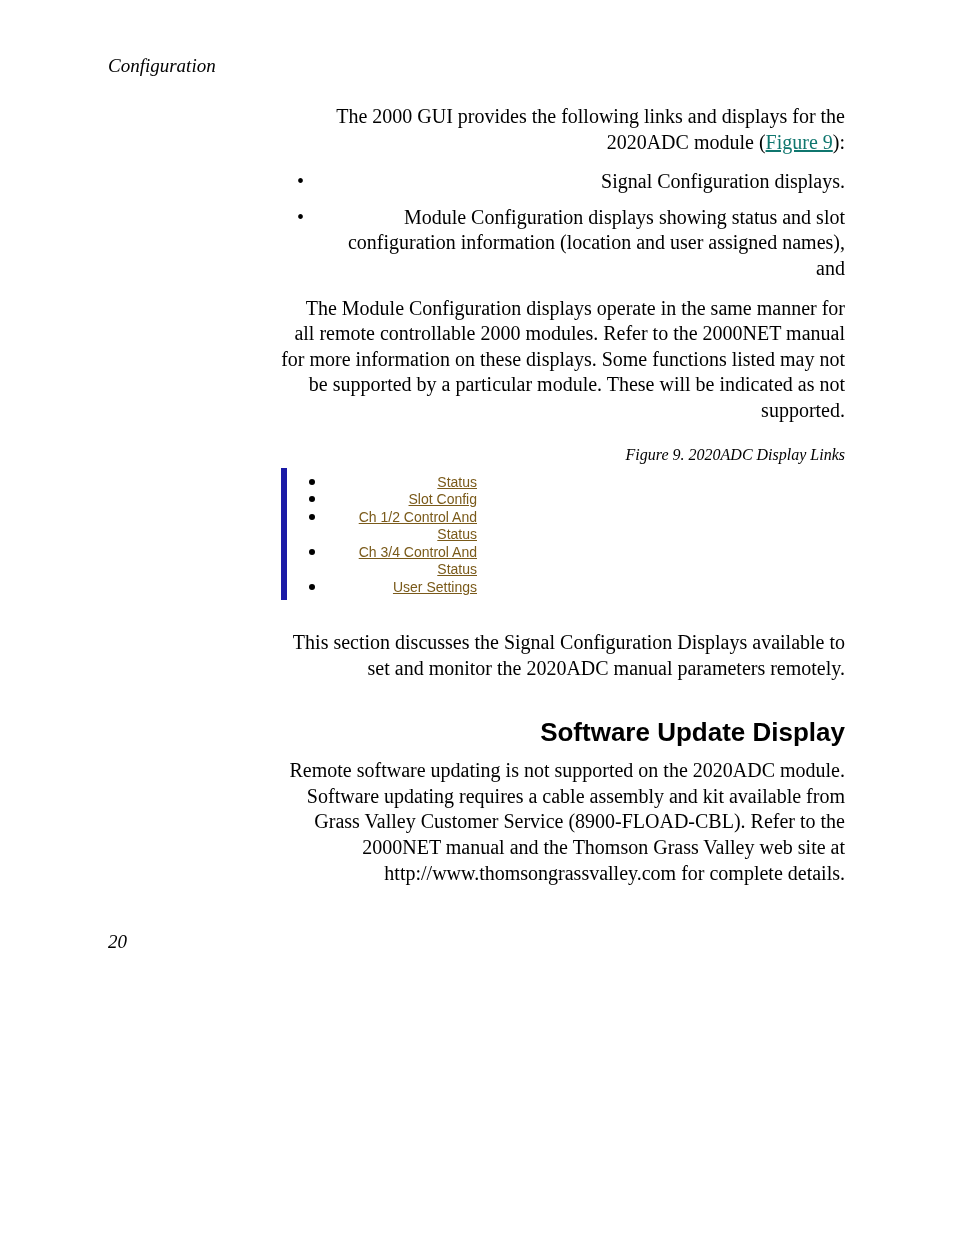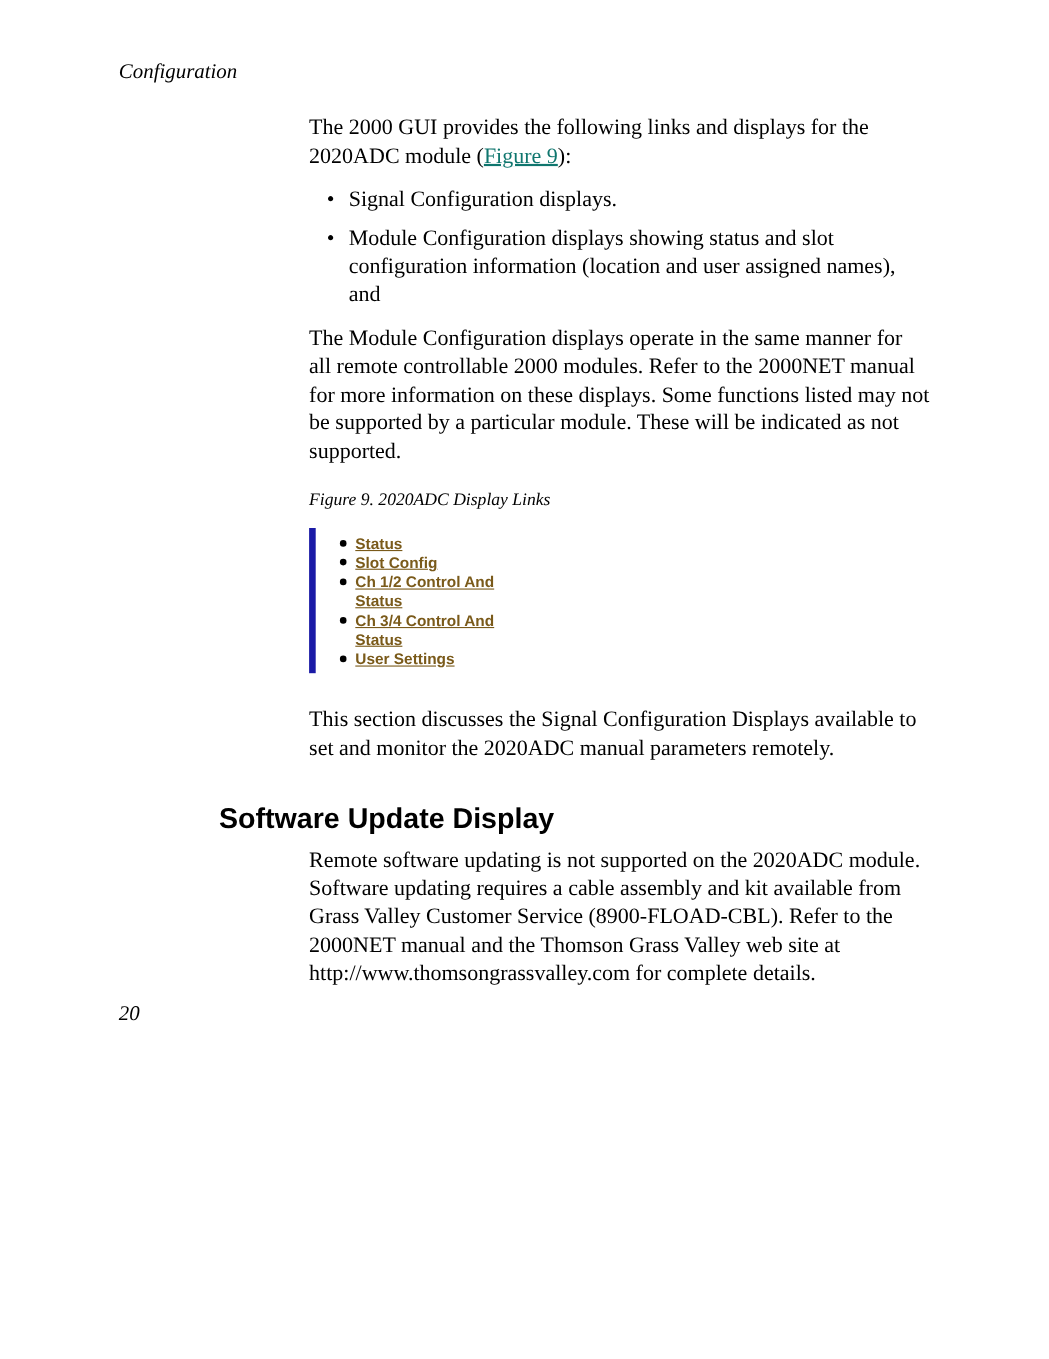--- a/index.html
+++ b/index.html
@@ -10,20 +10,21 @@
     height: 1235px;
     background: #fff;
     font-family: "Palatino Linotype", "Book Antiqua", Palatino, Georgia, serif;
     color: #000;
   }
   .page {
     position: relative;
     width: 954px;
     height: 1001px;
     box-sizing: border-box;
+    text-align: right;
   }
   .running-head {
     position: absolute;
     top: 55px;
     left: 108px;
     font-style: italic;
     font-size: 19px;
   }
   .content {
     position: absolute;
@@ -61,21 +62,21 @@
     content: "•";
     position: absolute;
     left: -4px;
     top: 0;
     font-size: 20px;
   }
   .link { color: #0f766e; text-decoration: underline; }
   .figcap {
     font-style: italic;
     font-size: 16px;
-    margin: 22px 0 16px 0;
+    margin: 22px 0 4px 0;
   }
   .fig {
     width: 200px;
     border-left: 6px solid #1a1aa6;
     background: #fff;
     padding: 6px 4px 4px 22px;
     box-sizing: border-box;
     position: relative;
   }
   .fig ul {
@@ -83,42 +84,41 @@
     padding: 0;
     list-style: none;
   }
   .fig li {
     font-family: Tahoma, Verdana, Geneva, sans-serif;
     font-size: 14px;
     line-height: 1.25;
     color: #7a5a1a;
     padding-left: 14px;
     position: relative;
-    font-weight: bold;
   }
   .fig li::before {
     content: "";
     position: absolute;
     left: 0;
     top: 5px;
     width: 6px;
     height: 6px;
     background: #000;
     border-radius: 50%;
   }
   .fig li.cont::before { display: none; }
   .fig a {
     color: #7a5a1a;
     text-decoration: underline;
   }
   .sec-gap-top { height: 30px; }
   .sec-gap-mid { height: 22px; }
   .footer {
     position: absolute;
-    bottom: 68px;
+    bottom: 48px;
     left: 108px;
     right: 108px;
     display: flex;
     justify-content: space-between;
     align-items: baseline;
     font-style: italic;
     font-size: 19px;
   }
   .footer .pgnum { font-style: italic; }
 </style>

